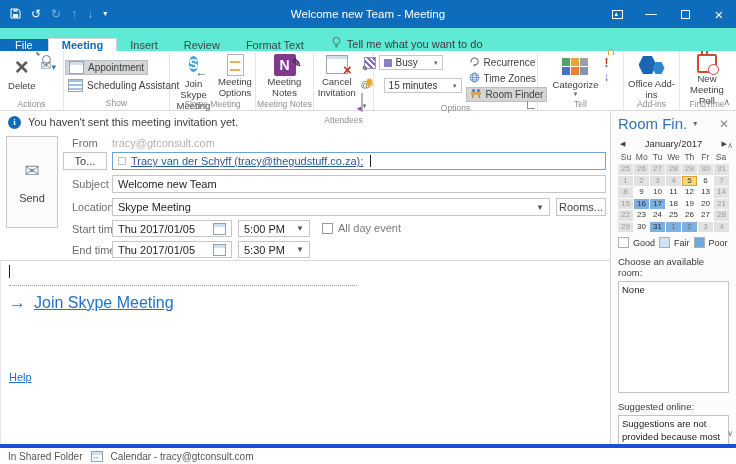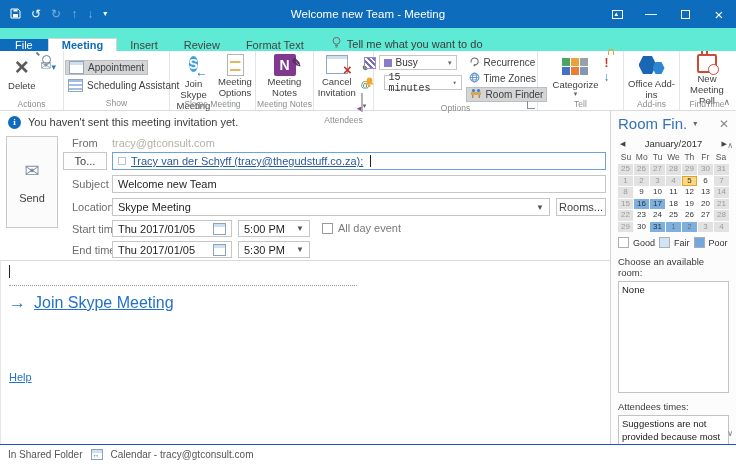--- a/index.html
+++ b/index.html
@@ -127,21 +127,21 @@
   .sw { width:11px; height:11px; border:1px solid #aeaeae; flex:none; }
   .sw-good { background:#fff; }
   .sw-fair { background:#cfe4f7; }
   .sw-poor { background:#71a7dc; }
   .pf-lbl { font-size:9.5px; color:#3c3c3c; margin-top:8px; }
   .pf-box { border:1px solid #c3c3c3; background:#fff; margin-top:3px; font-size:9.5px; color:#222; padding:2px 3px; }
   #roombox { height:112px; }
   #suggbox { height:44px; line-height:1.35; overflow:hidden; }
 
   
-  #statusbar { position:absolute; left:0; top:444px; width:736px; height:20px; background:#fff; border-top:1px solid #1d4ed8; display:flex; align-items:center; gap:8px; padding-left:8px; font-size:10px; color:#555; }
+  #statusbar { position:absolute; left:0; top:444px; width:736px; height:20px; background:#fff; border-top:4px solid #1d4ed8; display:flex; align-items:center; gap:8px; padding-left:8px; font-size:10px; color:#555; }
   .st-cal { width:12px; height:11px; border:1px solid #8fa3b8; background:linear-gradient(#cfe0f2 0 3px,#fff 3px); position:relative; }
   .st-cal::after { content:"↔"; position:absolute; left:1px; top:1px; font-size:7px; color:#2e75c8; }
 </style>
 </head>
 <body>
 
 <div id="titlebar">
   <div class="qat">
     <span>
       <svg width="11" height="11" viewBox="0 0 11 11">
@@ -263,27 +263,27 @@
       </div>
     </div>
     <div class="grp-label">Attendees</div>
   </div>
 
   <div class="grp" style="width:164px; position:relative">
     <div class="grp-body" style="gap:4px; padding-top:3px;">
       <div style="display:flex; flex-direction:column; gap:5px;">
         <div style="display:flex; align-items:center; gap:3px;">
           <span class="stripe-ic"></span>
-          <div class="combo" style="width:78px">
+          <div class="combo" style="width:64px">
             <span class="sq-busy"></span>
             <span>Busy</span>
             <span class="car">▾</span>
           </div>
         </div>
-        <div style="display:flex; align-items:flex-start; gap:9px;font-family:Liberation Mono, monospace;">
+        <div style="display:flex; align-items:flex-end; gap:9px;">
           <span><svg width="11" height="12" viewBox="0 0 12 12">
                 <path d="M6 1C4 1 2.9 2.4 2.9 4.4V7L1.6 8.6h8.8L9.1 7V4.4C9.1 2.4 8 1 6 1z" fill="#f0a92e"></path>
                 <circle cx="6" cy="10.2" r="1.2" fill="#f0a92e"></circle>
               </svg></span>
           <div class="combo" style="width:78px">
             <span>15 minutes</span>
             <span class="car">▾</span>
           </div>
         </div>
       </div>
@@ -520,21 +520,21 @@
     <span>Fair</span>
     <span class="sw sw-poor"></span>
     <span>Poor</span>
   </div>
 
   <div class="pf-lbl">Choose an available room:</div>
   <div class="pf-box" id="roombox">
     <span>None</span>
   </div>
 
-  <div class="pf-lbl">Attendees times:</div>
+  <div class="pf-lbl">Suggested online:</div>
   <div class="pf-box" id="suggbox">
     <span>Suggestions are not provided because most attendees are not available during your working hours.</span>
   </div>
 </div>
 
 <div id="statusbar">
   <span>In Shared Folder</span>
   <span class="st-cal"></span>
   <span>Calendar - tracy@gtconsult.com</span>
 </div>

